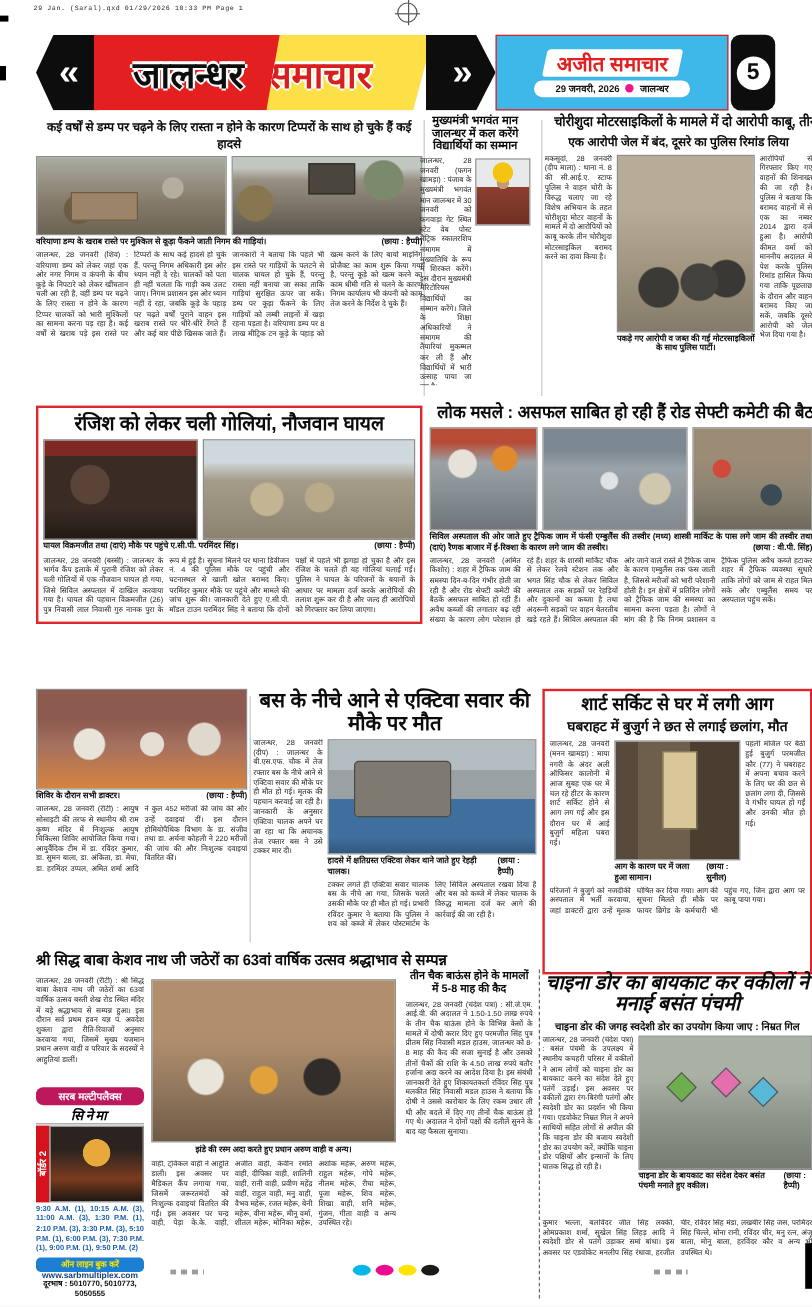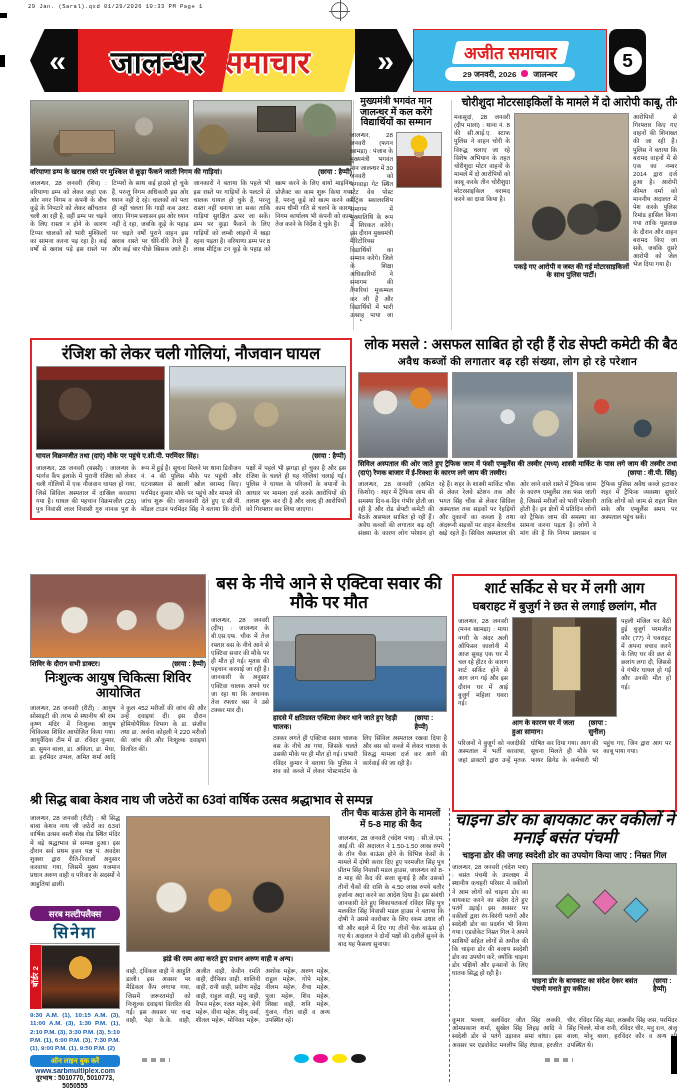--- a/index.html
+++ b/index.html
@@ -60,22 +60,22 @@
   .ph-docs{background:radial-gradient(circle at 25% 55%,#e8e4da 0 9%,transparent 10%),radial-gradient(circle at 55% 55%,#e3ddd2 0 9%,transparent 10%),radial-gradient(circle at 80% 50%,#dfd8cc 0 9%,transparent 10%),linear-gradient(180deg,#8c5a4e 0 30%,#a4705f 55%,#d7833f);}
   .ph-activa{background:linear-gradient(180deg,#b3bcc1 0 26%,#9aa1a5 26% 52%,#3f6f9e 52% 86%,#32597e);}
   .ph-activa .wreck{position:absolute;left:12%;top:18%;width:46%;height:48%;background:#7e7a72;border:1px solid #4c4a45;border-radius:4px;}
   .ph-fire{background:linear-gradient(90deg,#57493b 0 18%,#6e5f4c 18% 60%,#4a3e31 60%);}
   .ph-fire .door{position:absolute;left:38%;top:8%;width:26%;height:64%;background:#d9c79a;border:1px solid #7a6a4d;}
   .ph-fest{background:radial-gradient(circle at 22% 60%,#e9e5db 0 8%,transparent 9%),radial-gradient(circle at 46% 62%,#e2a23b 0 8%,transparent 9%),radial-gradient(circle at 70% 60%,#2f2c29 0 9%,transparent 10%),linear-gradient(180deg,#b18f6d 0 35%,#8f765c 70%,#6e5a46);}
   .ph-kites{background:linear-gradient(180deg,#a9b0a4 0 30%,#8f968c 60%,#757b72);}
   .kite{position:absolute;width:16px;height:16px;transform:rotate(45deg);border:1px solid #555;}
   .poster{background:radial-gradient(circle at 50% 35%,#e8a93c 0 20%,transparent 21%),linear-gradient(180deg,#2a2320 0 30%,#7a3b1d 70%,#1d1815);}
   
-  .cin-head{background:#701a75;color:#fff;font-weight:800;font-size:8.5px;text-align:center;border-radius:6px;padding:2px 0;}
-  .cin-label{font-size:16px;font-weight:800;text-align:center;color:#0c4a6e;letter-spacing:2px;border-bottom:1px solid #999;}
+  .cin-head{background:#be185d;color:#fff;font-weight:800;font-size:8.5px;text-align:center;border-radius:6px;padding:2px 0;}
+  .cin-label{font-size:11px;font-weight:800;text-align:center;color:#000000;letter-spacing:2px;border-bottom:1px solid #999;font-style:italic;}
   .cin-strip{background:#d6131a;color:#fff;font-weight:800;font-size:8px;writing-mode:vertical-rl;transform:rotate(180deg);text-align:center;}
   .cin-times{font-size:6.2px;font-weight:bold;color:#1a5fb0;line-height:1.35;text-align:justify;}
   .cin-online{background:#1b7fd4;color:#ffe400;font-weight:800;font-size:7px;text-align:center;border-radius:4px;padding:1.5px 0;}
   .cin-web{font-size:7px;font-weight:800;color:#13407c;text-align:center;}
   .cin-ph{font-size:6.5px;font-weight:800;color:#0b0b0b;text-align:center;line-height:1.3;}
 </style>
 </head>
 <body>
 
 <div class="page">
@@ -107,20 +107,21 @@
     <div class="mh-badge">
       <div class="c">5</div>
     </div>
   </div>
 
   <div class="abs vline" style="left:353px;top:100px;height:230px;"></div>
   <div class="abs vline" style="left:451px;top:100px;height:230px;"></div>
   <div class="abs vline" style="left:208px;top:580px;height:205px;"></div>
 
   <div class="abs" style="left:30px;top:96px;width:322px;height:238px;">
+    <div class="sub" style="font-size:10px;margin-top:2px;">कई वर्षों से डम्प पर चढ़ने के लिए रास्ता न होने के कारण टिप्परों के साथ हो चुके हैं कई हादसे</div>
     <div style="display:flex;gap:4px;margin-top:4px;height:66px;">
       <div class="ph ph-dump1" style="flex:1;">
           <div class="truck"></div>
         </div>
       <div class="ph ph-dump2" style="flex:1;">
           <div class="truck"></div>
         </div>
     </div>
     <div class="cap" style="margin-top:2px;">
       <span>वरियाणा डम्प के खराब रास्ते पर मुश्किल से कूड़ा फैंकने जाती निगम की गाड़ियां।</span>
@@ -132,20 +133,21 @@
   <div class="abs" style="left:350px;top:96px;width:92px;height:238px;">
     <div class="hl" style="font-size:9.5px;">मुख्यमंत्री भगवंत मान जालन्धर में कल करेंगे विद्यार्थियों का सम्मान</div>
     <div style="margin-top:3px;">
       <div class="ph ph-cm" style="float:right;width:46px;height:56px;margin:1px 0 2px 3px;"></div>
       <div class="body-txt" style="height:190px;">जालन्धर, 28 जनवरी (फगन खामड़ा) : पंजाब के मुख्यमंत्री भगवंत मान जालन्धर में 30 जनवरी को फगवाड़ा गेट स्थित स्टेट वेब पोस्ट मैट्रिक स्कालरशिप समागम में मुख्यातिथि के रूप में शिरकत करेंगे। इस दौरान मुख्यमंत्री मैरिटोरियस विद्यार्थियों का सम्मान करेंगे। जिले के शिक्षा अधिकारियों ने समागम की तैयारियां मुकम्मल कर ली हैं और विद्यार्थियों में भारी उत्साह पाया जा रहा है।</div>
     </div>
   </div>
 
   <div class="abs" style="left:454px;top:96px;width:223px;height:238px;">
     <div class="hl" style="font-size:11.5px;white-space:nowrap;transform:scaleX(.93);transform-origin:center;">चोरीशुदा मोटरसाइकिलों के मामले में दो आरोपी काबू, तीन वाहन बरामद</div>
+    <div class="sub" style="font-size:10px;margin-top:2px;">एक आरोपी जेल में बंद, दूसरे का पुलिस रिमांड लिया</div>
     <div style="display:flex;gap:4px;margin-top:4px;">
       <div class="body-txt" style="width:56px;height:182px;">मकसूदां, 28 जनवरी (दीप माला) : थाना नं. 8 की सी.आई.ए. स्टाफ पुलिस ने वाहन चोरी के विरुद्ध चलाए जा रहे विशेष अभियान के तहत चोरीशुदा मोटर वाहनों के मामले में दो आरोपियों को काबू करके तीन चोरीशुदा मोटरसाइकिल बरामद करने का दावा किया है।</div>
       <div style="flex:1;">
         <div class="ph ph-bike" style="height:148px;"></div>
         <div class="cap" style="margin-top:2px;justify-content:center;text-align:center;">
           <span>पकड़े गए आरोपी व जब्त की गई मोटरसाइकिलों के साथ पुलिस पार्टी।</span>
         </div>
       </div>
       <div class="body-txt" style="width:44px;height:182px;">आरोपियों से गिरफ्तार किए गए वाहनों की शिनाख्त की जा रही है। पुलिस ने बताया कि बरामद वाहनों में से एक का नम्बर 2014 द्वारा दर्ज हुआ है। आरोपी कीमत वर्मा को माननीय अदालत में पेश करके पुलिस रिमांड हासिल किया गया ताकि पूछताछ के दौरान और वाहन बरामद किए जा सकें, जबकि दूसरे आरोपी को जेल भेज दिया गया है।</div>
     </div>
@@ -159,40 +161,38 @@
     </div>
     <div class="cap" style="margin-top:2px;">
       <span>घायल विक्रमजीत तथा (दाएं) मौके पर पहुंचे ए.सी.पी. परमिंदर सिंह।</span>
       <span>(छाया : हैप्पी)</span>
     </div>
     <div class="body-txt cols3" style="margin-top:3px;height:96px;">जालन्धर, 28 जनवरी (बस्सी) : जालन्धर के भार्गव कैंप इलाके में पुरानी रंजिश को लेकर चली गोलियों में एक नौजवान घायल हो गया, जिसे सिविल अस्पताल में दाखिल करवाया गया है। घायल की पहचान विक्रमजीत (26) पुत्र निवासी लाल निवासी गुरु नानक पुरा के रूप में हुई है। सूचना मिलने पर थाना डिवीजन नं. 4 की पुलिस मौके पर पहुंची और घटनास्थल से खाली खोल बरामद किए। परमिंदर कुमार मौके पर पहुंचे और मामले की जांच शुरू की। जानकारी देते हुए ए.सी.पी. मॉडल टाउन परमिंदर सिंह ने बताया कि दोनों पक्षों में पहले भी झगड़ा हो चुका है और इस रंजिश के चलते ही यह गोलियां चलाई गईं। पुलिस ने घायल के परिजनों के बयानों के आधार पर मामला दर्ज करके आरोपियों की तलाश शुरू कर दी है और जल्द ही आरोपियों को गिरफ्तार कर लिया जाएगा।</div>
   </div>
 
   <div class="abs" style="left:358px;top:336px;width:319px;height:234px;">
     <div class="hl" style="font-size:14.5px;white-space:nowrap;transform:scaleX(.96);transform-origin:center;">लोक मसले : असफल साबित हो रही हैं रोड सेफ्टी कमेटी की बैठकें</div>
-    <div class="sub" style="font-size:10.5px;letter-spacing:.5px;margin-top:2px;">अवैध कब्जों की लगातार बढ़ रही संख्या, लोग हो रहे परेशान</div>
     <div style="display:flex;gap:4px;margin-top:4px;height:86px;">
       <div class="ph ph-tr1" style="width:29%;"></div>
       <div class="ph ph-tr2" style="width:39%;"></div>
       <div class="ph ph-tr3" style="width:32%;"></div>
     </div>
     <div class="cap" style="margin-top:2px;display:block;text-align:justify;">
       <span>सिविल अस्पताल की ओर जाते हुए ट्रैफिक जाम में फंसी एम्बुलैंस की तस्वीर (मध्य) शास्त्री मार्किट के पास लगे जाम की तस्वीर तथा (दाएं) रैणक बाजार में ई-रिक्शा के कारण लगे जाम की तस्वीर।</span>
       <span style="float:right;">(छाया : वी.पी. सिंह)</span>
     </div>
     <div class="body-txt cols4" style="margin-top:3px;height:86px;">जालन्धर, 28 जनवरी (अमित किशोर) : शहर में ट्रैफिक जाम की समस्या दिन-ब-दिन गंभीर होती जा रही है और रोड सेफ्टी कमेटी की बैठकें असफल साबित हो रही हैं। अवैध कब्जों की लगातार बढ़ रही संख्या के कारण लोग परेशान हो रहे हैं। शहर के शास्त्री मार्किट चौक से लेकर रेलवे स्टेशन तक और भगत सिंह चौक से लेकर सिविल अस्पताल तक सड़कों पर रेहड़ियों और दुकानों का कब्जा है तथा अंदरूनी सड़कों पर वाहन बेतरतीब खड़े रहते हैं। सिविल अस्पताल की ओर जाने वाले रास्ते में ट्रैफिक जाम के कारण एम्बुलैंस तक फंस जाती है, जिससे मरीजों को भारी परेशानी होती है। इन क्षेत्रों में प्रतिदिन लोगों को ट्रैफिक जाम की समस्या का सामना करना पड़ता है। लोगों ने मांग की है कि निगम प्रशासन व ट्रैफिक पुलिस अवैध कब्जे हटाकर शहर में ट्रैफिक व्यवस्था सुधारे ताकि लोगों को जाम से राहत मिल सके और एम्बुलैंस समय पर अस्पताल पहुंच सकें।</div>
   </div>
 
   <div class="abs" style="left:30px;top:574px;width:176px;height:218px;">
     <div class="ph ph-docs" style="height:84px;"></div>
     <div class="cap" style="margin-top:2px;">
       <span>शिविर के दौरान सभी डाक्टर।</span>
       <span>(छाया : हैप्पी)</span>
     </div>
-    <div class="hl" style="font-size:13px;margin-top:3px;">निःशुल्क आयुष चिकित्सा शिविर आयोजित</div>
     <div class="body-txt cols2" style="margin-top:3px;height:84px;">जालन्धर, 28 जनवरी (रीटी) : आयुष सोसाइटी की तरफ से स्थानीय श्री राम कृष्ण मंदिर में निःशुल्क आयुष चिकित्सा शिविर आयोजित किया गया। आयुर्वैदिक टीम में डा. रविंदर कुमार, डा. सुमन बाला, डा. अंकिता, डा. मेघा, डा. हरमिंदर उप्पल, अमित शर्मा आदि ने कुल 452 मरीजों की जांच की और उन्हें दवाइयां दीं। इस दौरान होमियोपैथिक विभाग के डा. संजीव तथा डा. अर्चना कोहली ने 220 मरीजों की जांच की और निःशुल्क दवाइयां वितरित कीं।</div>
   </div>
 
   <div class="abs redbox" style="left:452px;top:574px;width:225px;height:238px;">
     <div class="hl" style="font-size:15px;">शार्ट सर्किट से घर में लगी आग</div>
     <div class="sub" style="font-size:11.5px;margin-top:2px;line-height:1.25;">घबराहट में बुजुर्ग ने छत से लगाई छलांग, मौत</div>
     <div style="display:flex;gap:4px;margin-top:4px;">
       <div class="body-txt" style="width:50px;height:118px;">जालन्धर, 28 जनवरी (मनन खामड़ा) : माया नगरी के अंदर अली ऑफिसर कालोनी में आज सुबह एक घर में चल रहे हीटर के कारण शार्ट सर्किट होने से आग लग गई और इस दौरान घर में आई बुजुर्ग महिला घबरा गई।</div>
       <div style="flex:1;">
         <div class="ph ph-fire" style="height:100px;">

